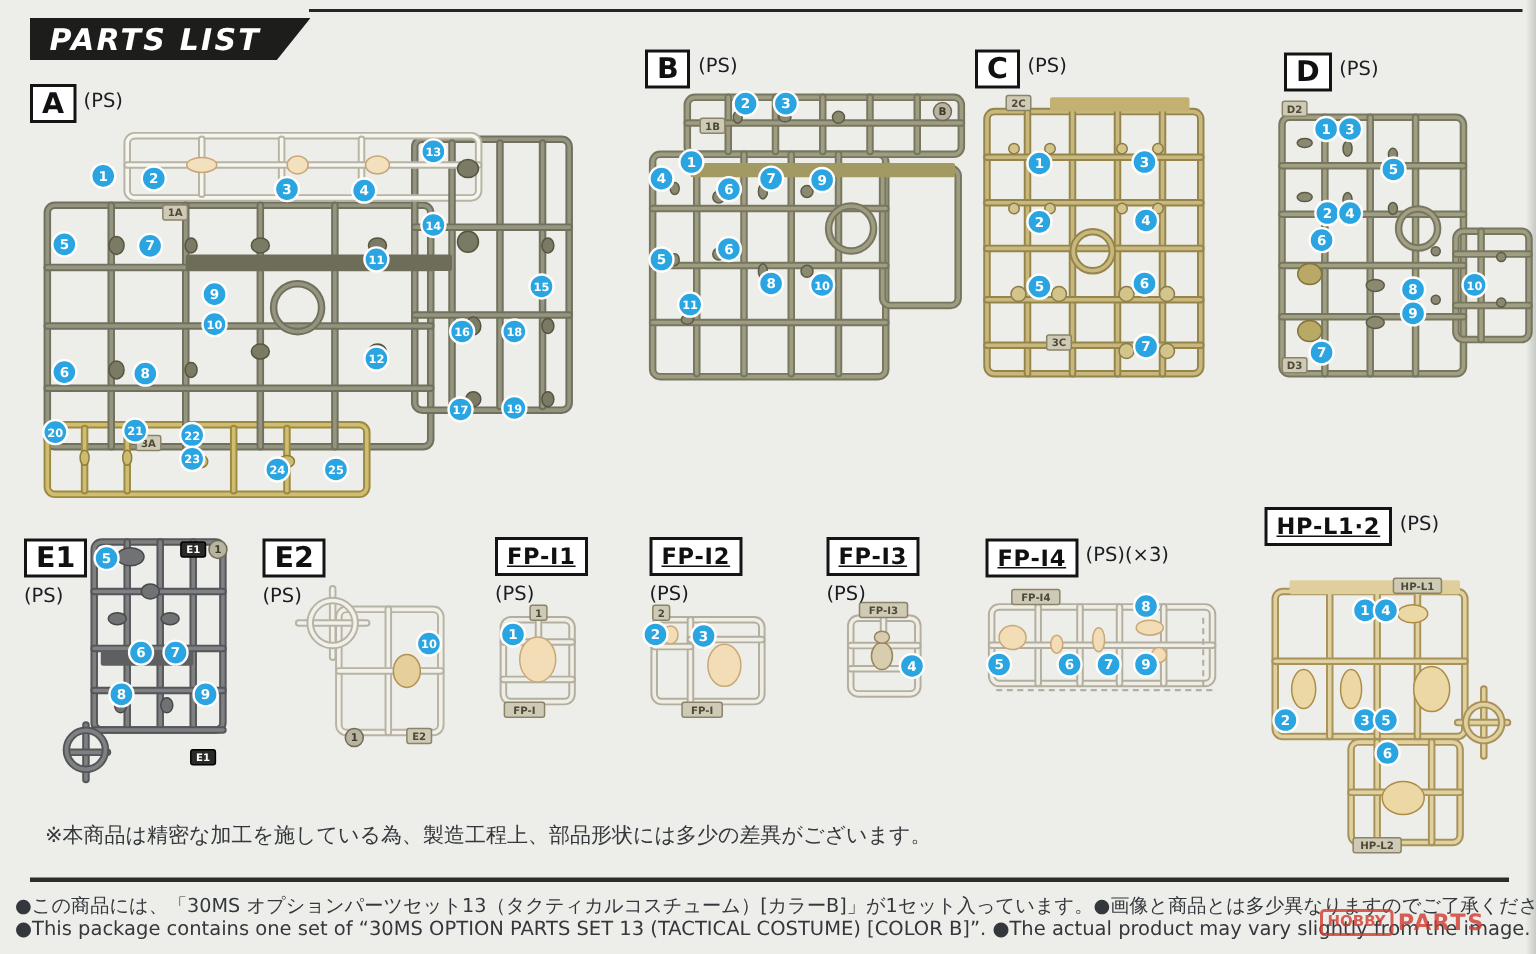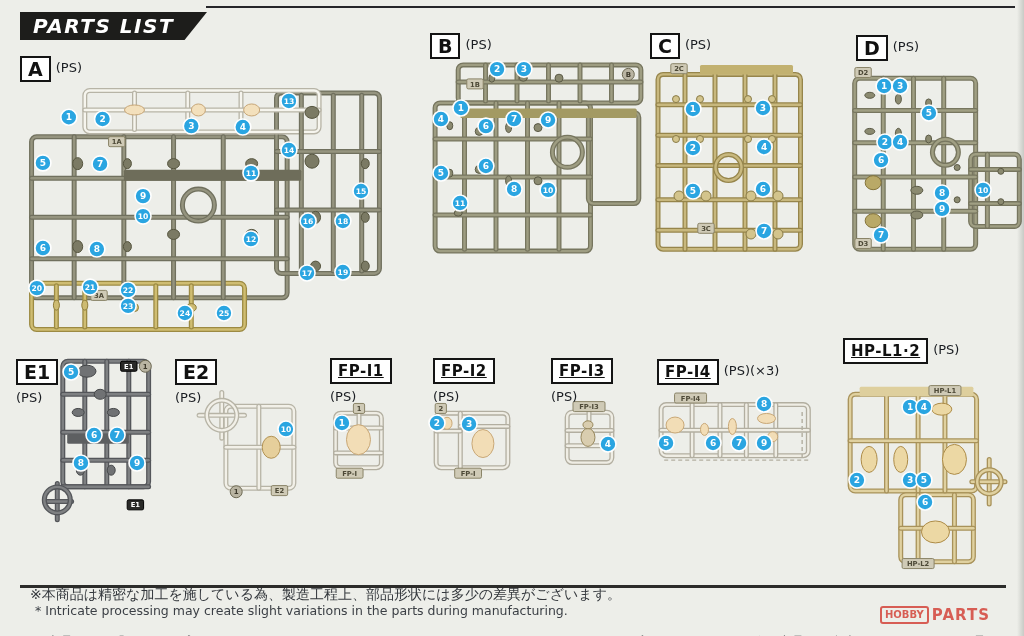--- a/index.html
+++ b/index.html
@@ -16,21 +16,21 @@
   .top-rule{position:absolute;left:206px;top:6px;width:809px;height:2px;background:#26262a;}
   .runner-label-wrap{position:absolute;display:flex;align-items:flex-start;gap:5px;z-index:5;}
   .runner-label-wrap.below{flex-direction:column;gap:1px;}
   .lab-box{display:inline-block;background:#fff;border:2px solid #141414;color:#111;
           font-weight:bold;padding:0 6px;line-height:22px;white-space:nowrap;}
   .lab-big{font-size:19px;}
   .lab-small{font-size:15px;letter-spacing:.5px;text-decoration:underline;}
   .lab-ps{font-size:13px;color:#1a1d22;line-height:24px;white-space:nowrap;}
   .runner-svg{position:absolute;overflow:visible;}
   svg text{font-family:"DejaVu Sans","Liberation Sans",sans-serif;}
-  .note{position:absolute;white-space:nowrap;margin-top:38px;}
+  .note{position:absolute;white-space:nowrap;}
   .note-jp1{left:30px;top:548px;font-size:14px;color:#34383d;}
   .note-en1{left:35px;top:565px;font-size:12.5px;color:#3c4046;}
   .footer-divider{position:absolute;left:20px;top:585px;width:986px;height:3px;background:#2c2c2a;}
   .note-jp2{left:10px;top:596px;font-size:12.8px;color:#34383d;}
   .note-en2{left:10px;top:612px;font-size:13px;color:#34383d;}
   .watermark{position:absolute;left:880px;top:606px;color:#d23a30;opacity:.8;
           font-weight:bold;font-size:15px;letter-spacing:1px;display:flex;align-items:center;gap:3px;}
   .watermark .wm-box{border:2px solid #d23a30;border-radius:3px;font-size:10px;
           padding:0 3px;line-height:14px;letter-spacing:0;}
 </style>
@@ -807,21 +807,20 @@
           <text x="76.946" y="98.146" text-anchor="middle" font-size="9" fill="#ffffff" font-weight="bold">5</text>
         </g>
         <g>
           <circle cx="78.05199999999999" cy="116.994" r="8" fill="#2aa5e1" stroke="#ffffff" stroke-width="1.6"></circle>
           <text x="78.05199999999999" y="120.094" text-anchor="middle" font-size="9" fill="#ffffff" font-weight="bold">6</text>
         </g>
       </svg>
     </div>
 
   <div class="note note-jp1">※本商品は精密な加工を施している為、製造工程上、部品形状には多少の差異がございます。</div>
-  <div class="note note-en1">* Intricate processing may create slight variations in the parts during manufacturing.</div>
   <div class="footer-divider"></div>
   <div class="note note-jp2">●この商品には、「30MS オプションパーツセット13（タクティカルコスチューム）[カラーB]」が1セット入っています。●画像と商品とは多少異なりますのでご了承ください。</div>
   <div class="note note-en2">●This package contains one set of “30MS OPTION PARTS SET 13 (TACTICAL COSTUME) [COLOR B]”. ●The actual product may vary slightly from the image.</div>
 
   <div class="watermark">
     <span class="wm-box">HOBBY</span>
     <span>PARTS</span>
   </div>
 
   <div class="edge-shade"></div>

